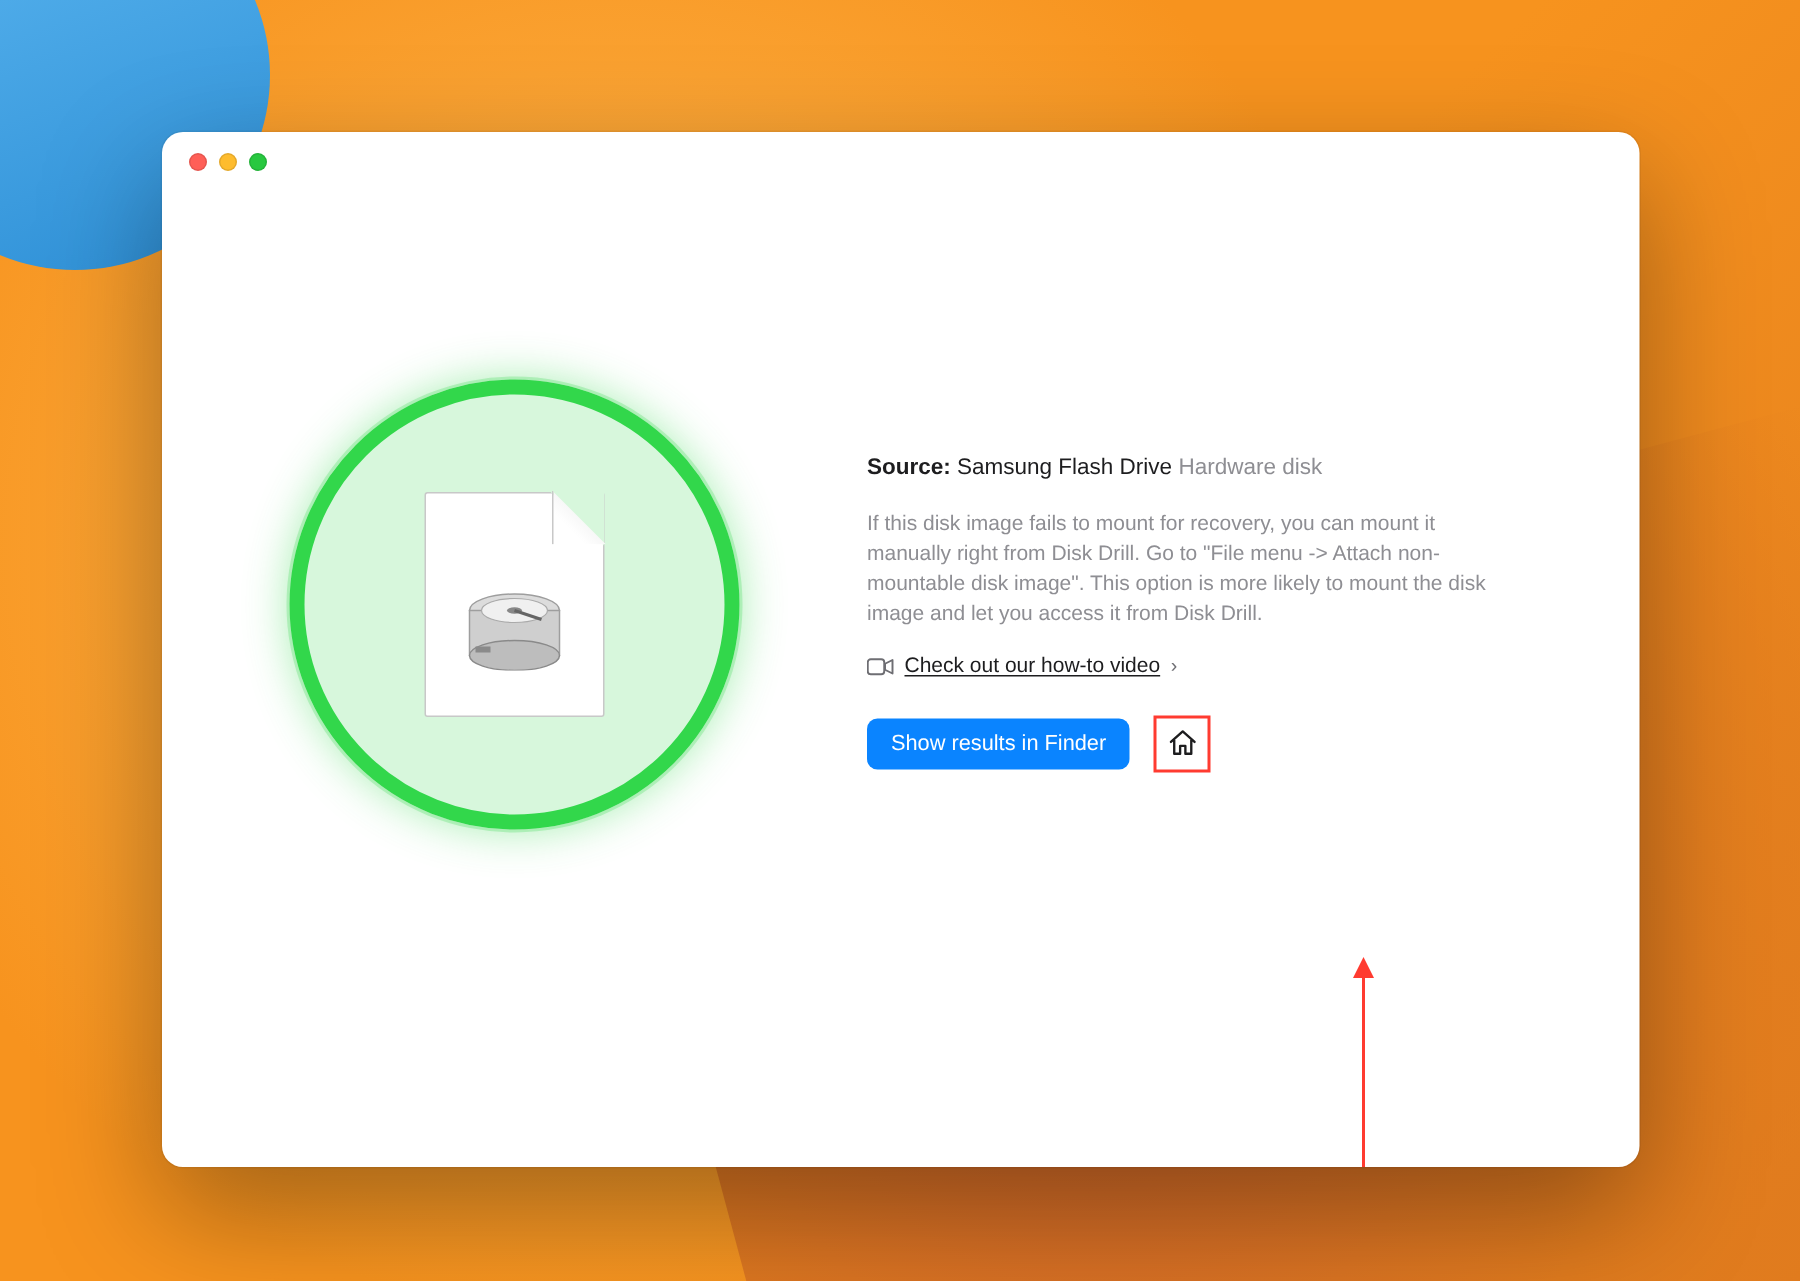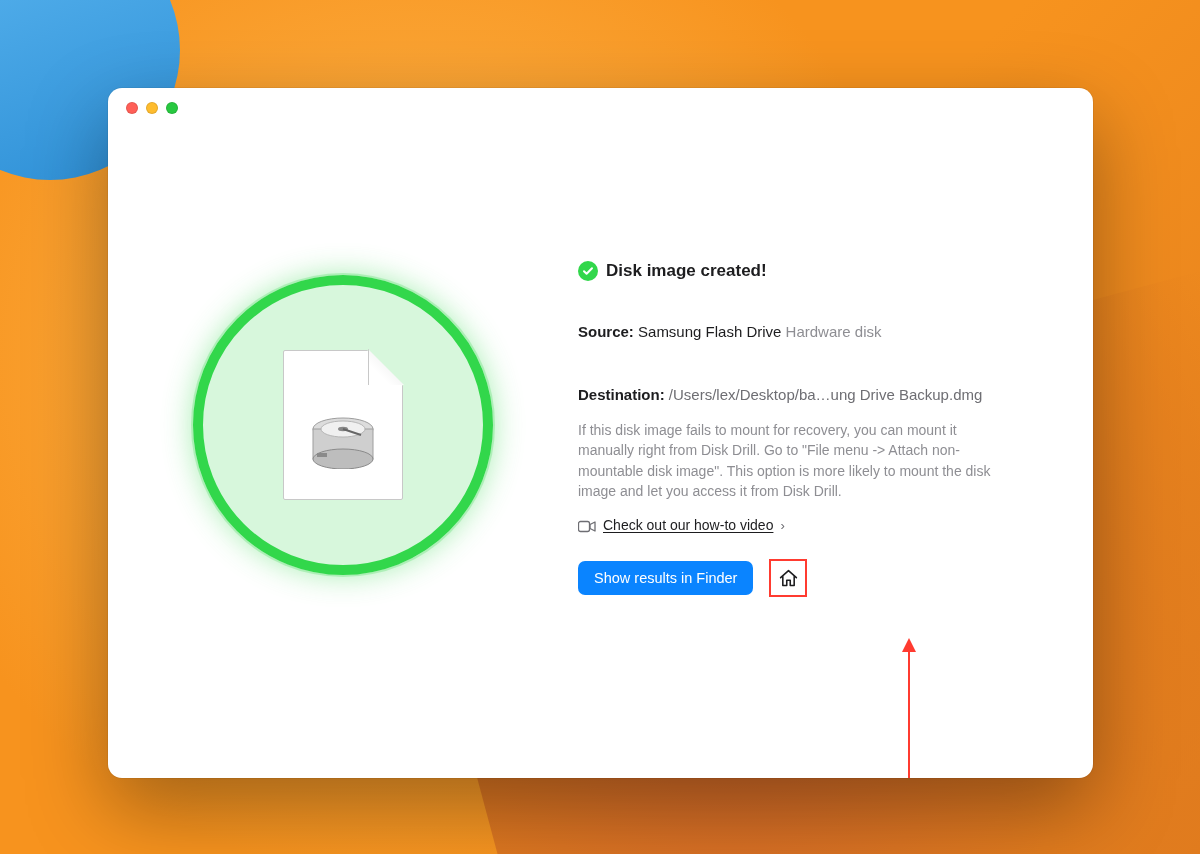--- a/index.html
+++ b/index.html
@@ -234,39 +234,27 @@
             <ellipse cx="35" cy="12" rx="5" ry="2.2" fill="#888"></ellipse>
             <line x1="35" y1="12" x2="53" y2="18" stroke="#666" stroke-width="2"></line>
             <rect x="9" y="36" width="10" height="4" fill="#8a8a8a"></rect>
           </svg>
         </div>
       </div>
     </div>
 
     <div class="right-pane">
 
-      <div class="heading-row">
-        <span class="check-badge">
-          <svg width="12" height="12" viewBox="0 0 12 12">
-              <path d="M2 6.2 L4.6 8.8 L10 3.2" fill="none" stroke="#fff" stroke-width="2" stroke-linecap="round" stroke-linejoin="round"></path>
-            </svg>
-        </span>
-        <span class="heading-text">Disk image created!</span>
-      </div>
 
       <div class="info-line">
         <span class="info-label">Source:</span>
         <span>Samsung Flash Drive</span>
         <span class="info-muted">Hardware disk</span>
       </div>
 
-      <div class="info-line">
-        <span class="info-label">Destination:</span>
-        <span class="path-text">/Users/lex/Desktop/ba…ung Drive Backup.dmg</span>
-      </div>
 
       <div class="help-text">If this disk image fails to mount for recovery, you can mount it manually right from Disk Drill. Go to "File menu -&gt; Attach non-mountable disk image". This option is more likely to mount the disk image and let you access it from Disk Drill.</div>
 
       <div class="video-link-row">
         <svg width="18" height="13" viewBox="0 0 18 13">
           <rect x="0.5" y="1.5" width="11" height="10" rx="2" fill="none" stroke="#6e6e73" stroke-width="1.3"></rect>
           <path d="M12 4.5 L17 2 L17 11 L12 8.5 Z" fill="none" stroke="#6e6e73" stroke-width="1.3" stroke-linejoin="round"></path>
         </svg>
         <span class="link-text">Check out our how-to video</span>
         <span class="chev">›</span>

